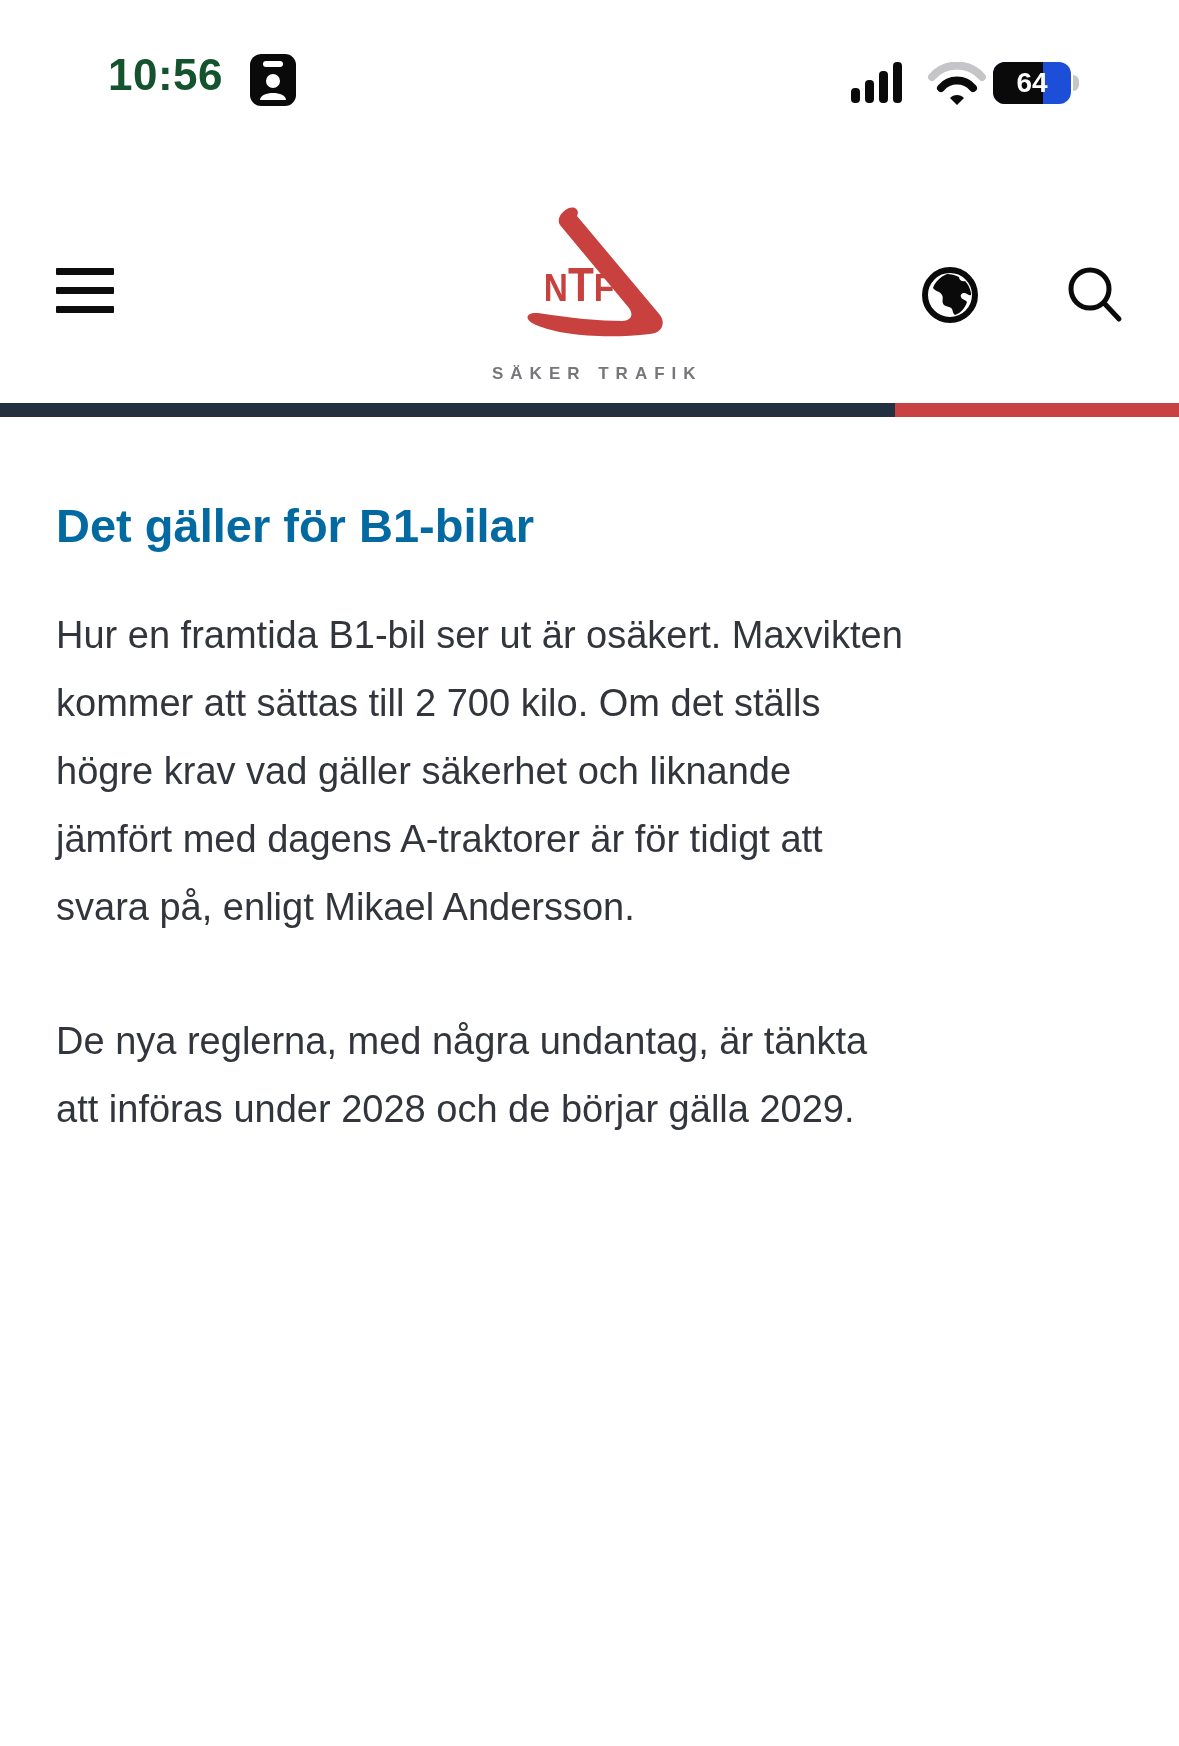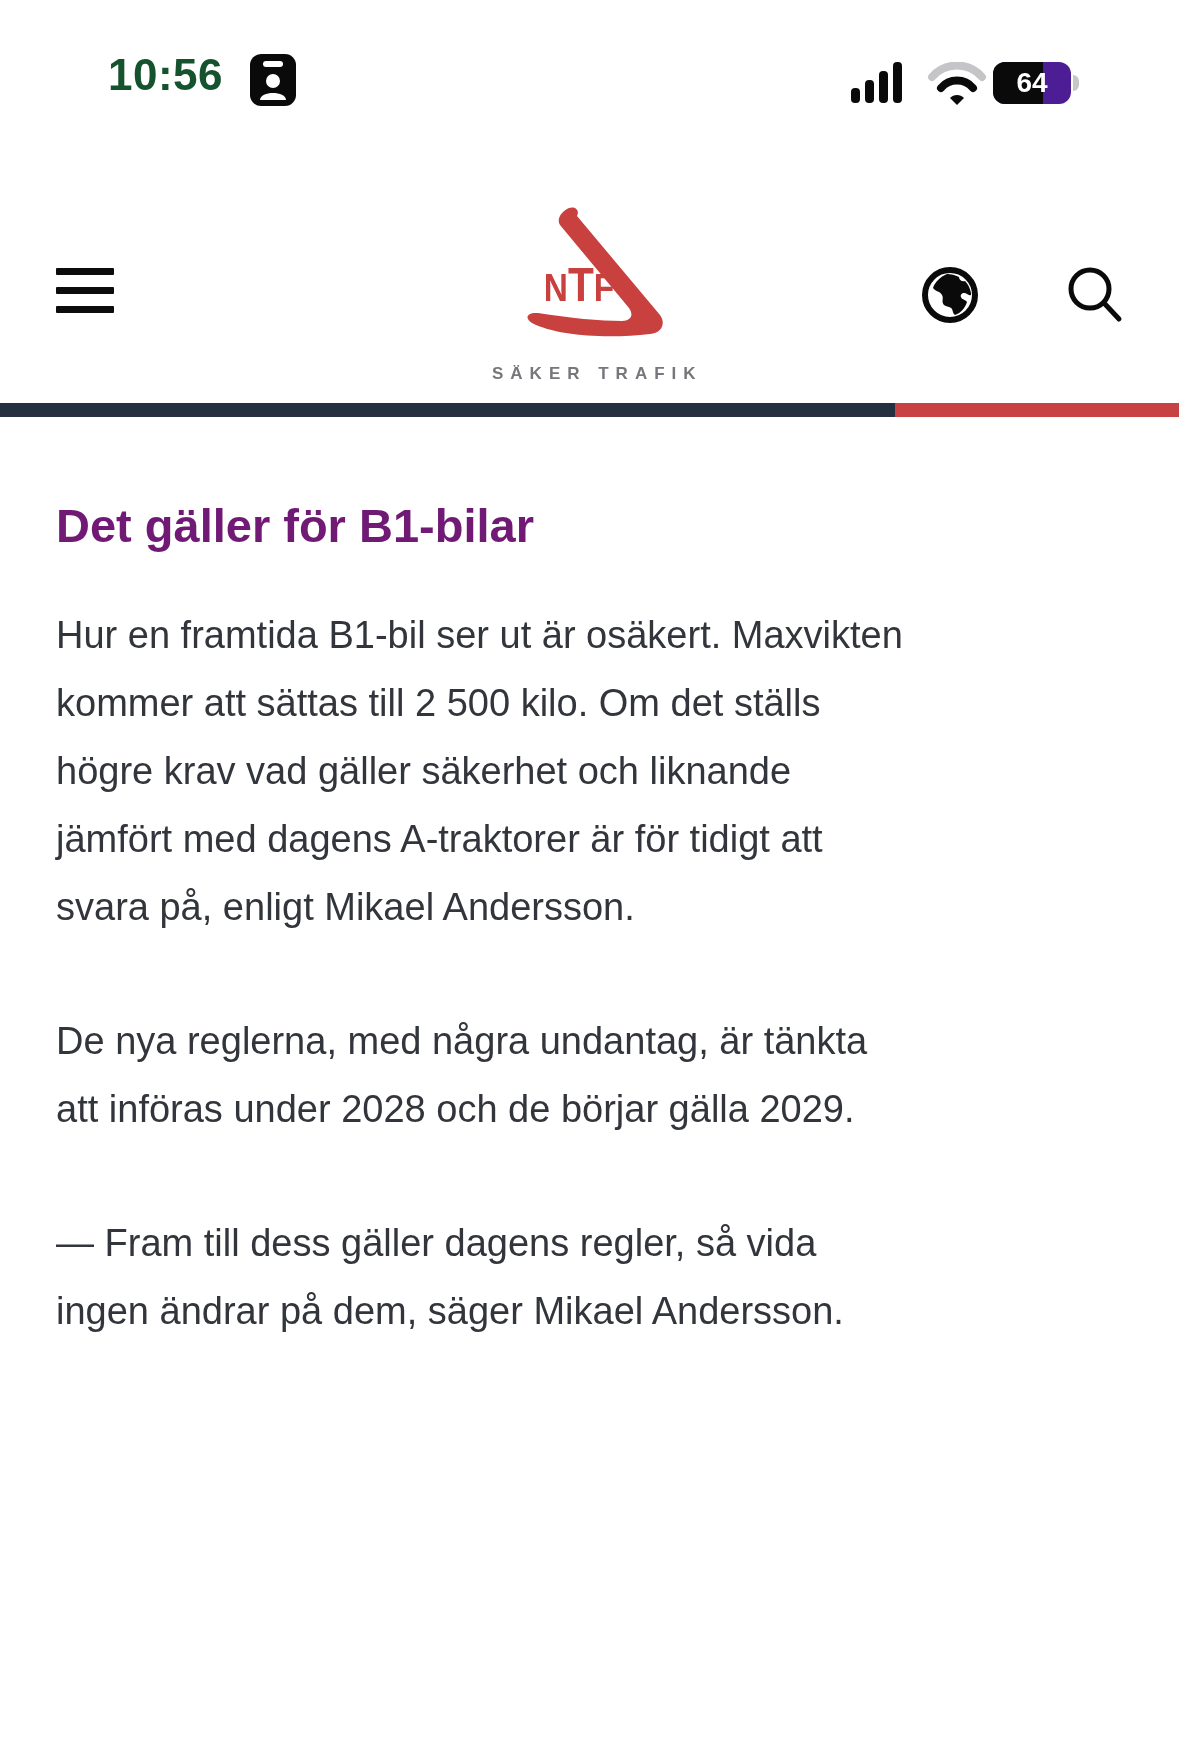--- a/index.html
+++ b/index.html
@@ -16,21 +16,21 @@
   .status-time {
     position: absolute; left: 108px; top: 50px;
     font-size: 44px; font-weight: 700; color: #14532d; letter-spacing: 0.5px;
   }
   .focus-badge { position: absolute; left: 250px; top: 54px; }
   .signal-icon { position: absolute; left: 851px; top: 60px; }
   .wifi-icon   { position: absolute; left: 927px; top: 62px; }
   .battery-icon{ position: absolute; left: 993px; top: 62px; width: 86px; height: 42px; }
   .battery-body{
     position: absolute; left: 0; top: 0; width: 78px; height: 42px;
-    background: #4c1d95; border-radius: 12px; overflow: hidden;
+    background: #1d4ed8; border-radius: 12px; overflow: hidden;
   }
   .battery-fill{ position: absolute; left: 0; top: 0; height: 100%; width: 64%; background: #0a0a0a; }
   .battery-text{
     position: absolute; left: 0; top: 0; width: 78px; height: 42px;
     display: flex; align-items: center; justify-content: center;
     color: #ffffff; font-size: 28px; font-weight: 700;
   }
   .battery-cap{
     position: absolute; right: 0; top: 13px; width: 6px; height: 16px;
     background: #c6c6c8; border-radius: 0 6px 6px 0;
@@ -62,21 +62,21 @@
   .search-btn { position: absolute; left: 1064px; top: 264px; cursor: pointer; }
 
   
   .divider-bar { position: absolute; top: 403px; left: 0; width: 1179px; height: 14px; display: flex; }
   .divider-navy { flex: 1; }
   .divider-red { width: 284px; }
 
   
   .article { position: absolute; top: 416px; left: 0; width: 1179px; padding: 82px 56px 0 56px; }
   .article h1 {
-    font-size: 47px; font-weight: 700; color: #701a75;
+    font-size: 47px; font-weight: 700; color: #0369a1;
     letter-spacing: 0; margin-bottom: 48px;
   }
   .article p {
     font-size: 38px; font-weight: 400; color: #323archive5;
     color: #32353b; line-height: 68px; white-space: pre-line;
     margin-bottom: 66px;
   }
 </style>
 </head>
 <body>
@@ -169,21 +169,19 @@
 </div>
 
 <div class="divider-bar">
   <div class="divider-navy" style="background:#22303f"></div>
   <div class="divider-red" style="background:#c94243"></div>
 </div>
 
 <div class="article">
   <h1>Det gäller för B1-bilar</h1>
   <p>Hur en framtida B1-bil ser ut är osäkert. Maxvikten
-kommer att sättas till 2 500 kilo. Om det ställs
+kommer att sättas till 2 700 kilo. Om det ställs
 högre krav vad gäller säkerhet och liknande
 jämfört med dagens A-traktorer är för tidigt att
 svara på, enligt Mikael Andersson.</p>
   <p>De nya reglerna, med några undantag, är tänkta
 att införas under 2028 och de börjar gälla 2029.</p>
-  <p>— Fram till dess gäller dagens regler, så vida
-ingen ändrar på dem, säger Mikael Andersson.</p>
 </div>
 
 </body></html>

